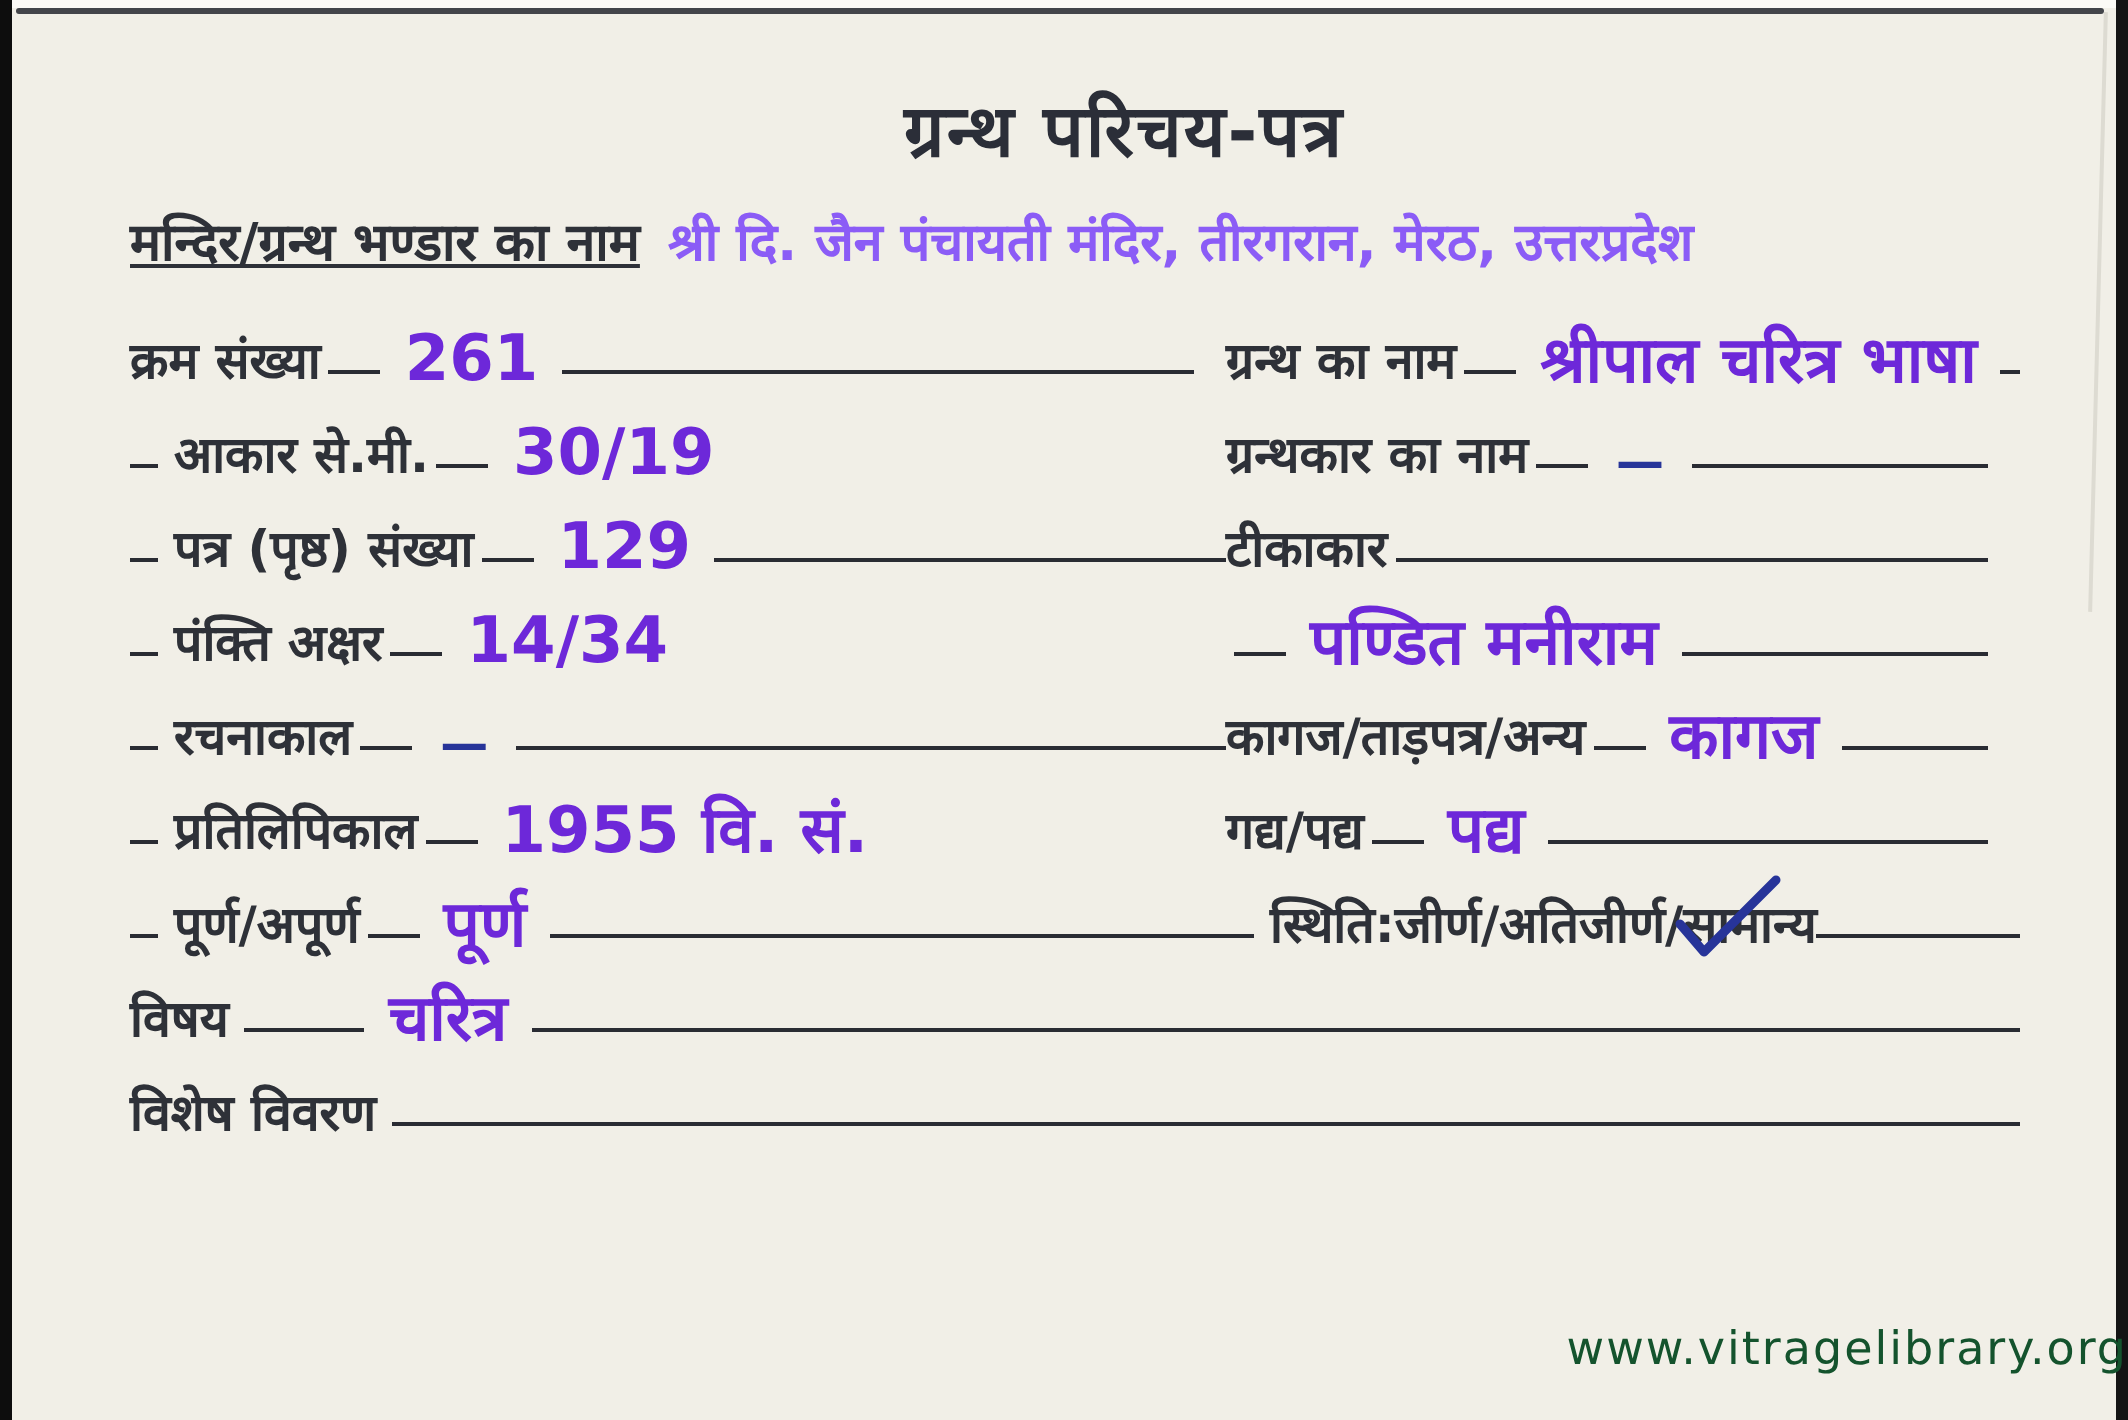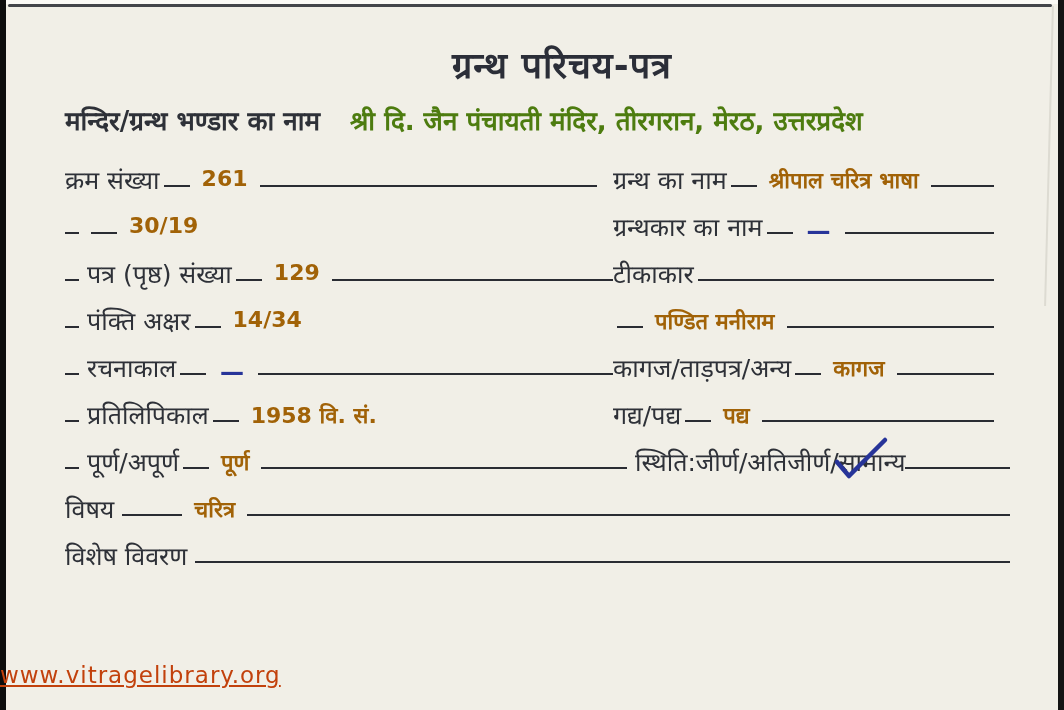--- a/index.html
+++ b/index.html
@@ -18,47 +18,47 @@
 
   .title{
     position:absolute;top:40px;left:0;width:100%;text-align:center;
     font-size:36px;font-weight:700;color:#2b2e38;letter-spacing:1px;
     transform:translateX(30px);
   }
   .header-line{
     position:absolute;top:102px;left:65px;right:20px;
     font-size:26px;font-weight:700;white-space:nowrap;
   }
-  .header-line .hl-label{color:#2e3138;margin-right:30px;}
-  .header-line .hl-value{color:#4d7c0f;}
+  .header-line .hl-label{color:#2e3138;margin-right:14px;text-decoration:underline;}
+  .header-line .hl-value{color:#8b5cf6;}
 
   .fields{
     position:absolute;top:155px;left:65px;right:54px;
     display:grid;grid-template-columns:548px 1fr;grid-auto-rows:47px;
   }
   .cell{display:flex;align-items:center;white-space:nowrap;min-width:0;}
   .cell.left{padding-right:16px;}
   .cell.full{grid-column:1 / -1;}
 
-  .row-label{color:#2e3138;font-weight:400;font-size:25px;flex:none;}
-  .row-value{color:#a16207;font-weight:700;font-size:22px;flex:none;padding:0 12px;}
+  .row-label{color:#2e3138;font-weight:700;font-size:25px;flex:none;}
+  .row-value{color:#6d28d9;font-weight:700;font-size:32px;flex:none;padding:0 12px;}
   .blank-mark{color:#273499;font-weight:700;font-size:24px;flex:none;padding:0 14px;transform:translateY(5px);}
 
   .rule{height:0;border-top:2.6px solid #2a2c33;align-self:center;transform:translateY(7px);}
   .rule.short{width:26px;flex:none;margin-left:4px;}
   .rule.mid{width:60px;flex:none;margin-left:8px;}
   .rule.grow{flex:1 1 auto;min-width:10px;}
   .rule.pre{width:14px;flex:none;margin-right:8px;}
 
   .checked-wrap{position:relative;display:inline-block;flex:none;}
   .check-icon{position:absolute;left:-6px;top:-8px;pointer-events:none;}
 
   .watermark{
-    position:absolute;left:0;width:100%;top:662px;text-align:left;
-    font-size:23px;color:#c2410c;letter-spacing:1px;font-weight:400;text-decoration:underline;
+    position:absolute;left:0;width:100%;top:662px;text-align:right;
+    font-size:23px;color:#14532d;letter-spacing:1px;font-weight:400;
   }
 </style>
 </head>
 <body>
 
 <div class="edge-left"></div>
 <div class="edge-right"></div>
 <div class="edge-top-highlight"></div>
 <div class="edge-top-line"></div>
 <div class="fold-line"></div>
@@ -79,20 +79,21 @@
   </div>
 
   <div class="cell left">
     <span class="row-label">ग्रन्थ का नाम</span>
     <span class="rule short"></span>
     <span class="row-value">श्रीपाल चरित्र भाषा</span>
     <span class="rule grow"></span>
   </div>
   <div class="cell right">
     <span class="rule pre"></span>
+    <span class="row-label">आकार से.मी.</span>
     <span class="rule short"></span>
     <span class="row-value">30/19</span>
   </div>
 
   <div class="cell left">
     <span class="row-label">ग्रन्थकार का नाम</span>
     <span class="rule short"></span>
     <span class="blank-mark">—</span>
     <span class="rule grow"></span>
   </div>
@@ -132,21 +133,21 @@
   <div class="cell left">
     <span class="row-label">कागज/ताड़पत्र/अन्य</span>
     <span class="rule short"></span>
     <span class="row-value">कागज</span>
     <span class="rule grow"></span>
   </div>
   <div class="cell right">
     <span class="rule pre"></span>
     <span class="row-label">प्रतिलिपिकाल</span>
     <span class="rule short"></span>
-    <span class="row-value">1958 वि. सं.</span>
+    <span class="row-value">1955 वि. सं.</span>
   </div>
 
   <div class="cell left">
     <span class="row-label">गद्य/पद्य</span>
     <span class="rule short"></span>
     <span class="row-value">पद्य</span>
     <span class="rule grow"></span>
   </div>
 
   <div class="cell right">

